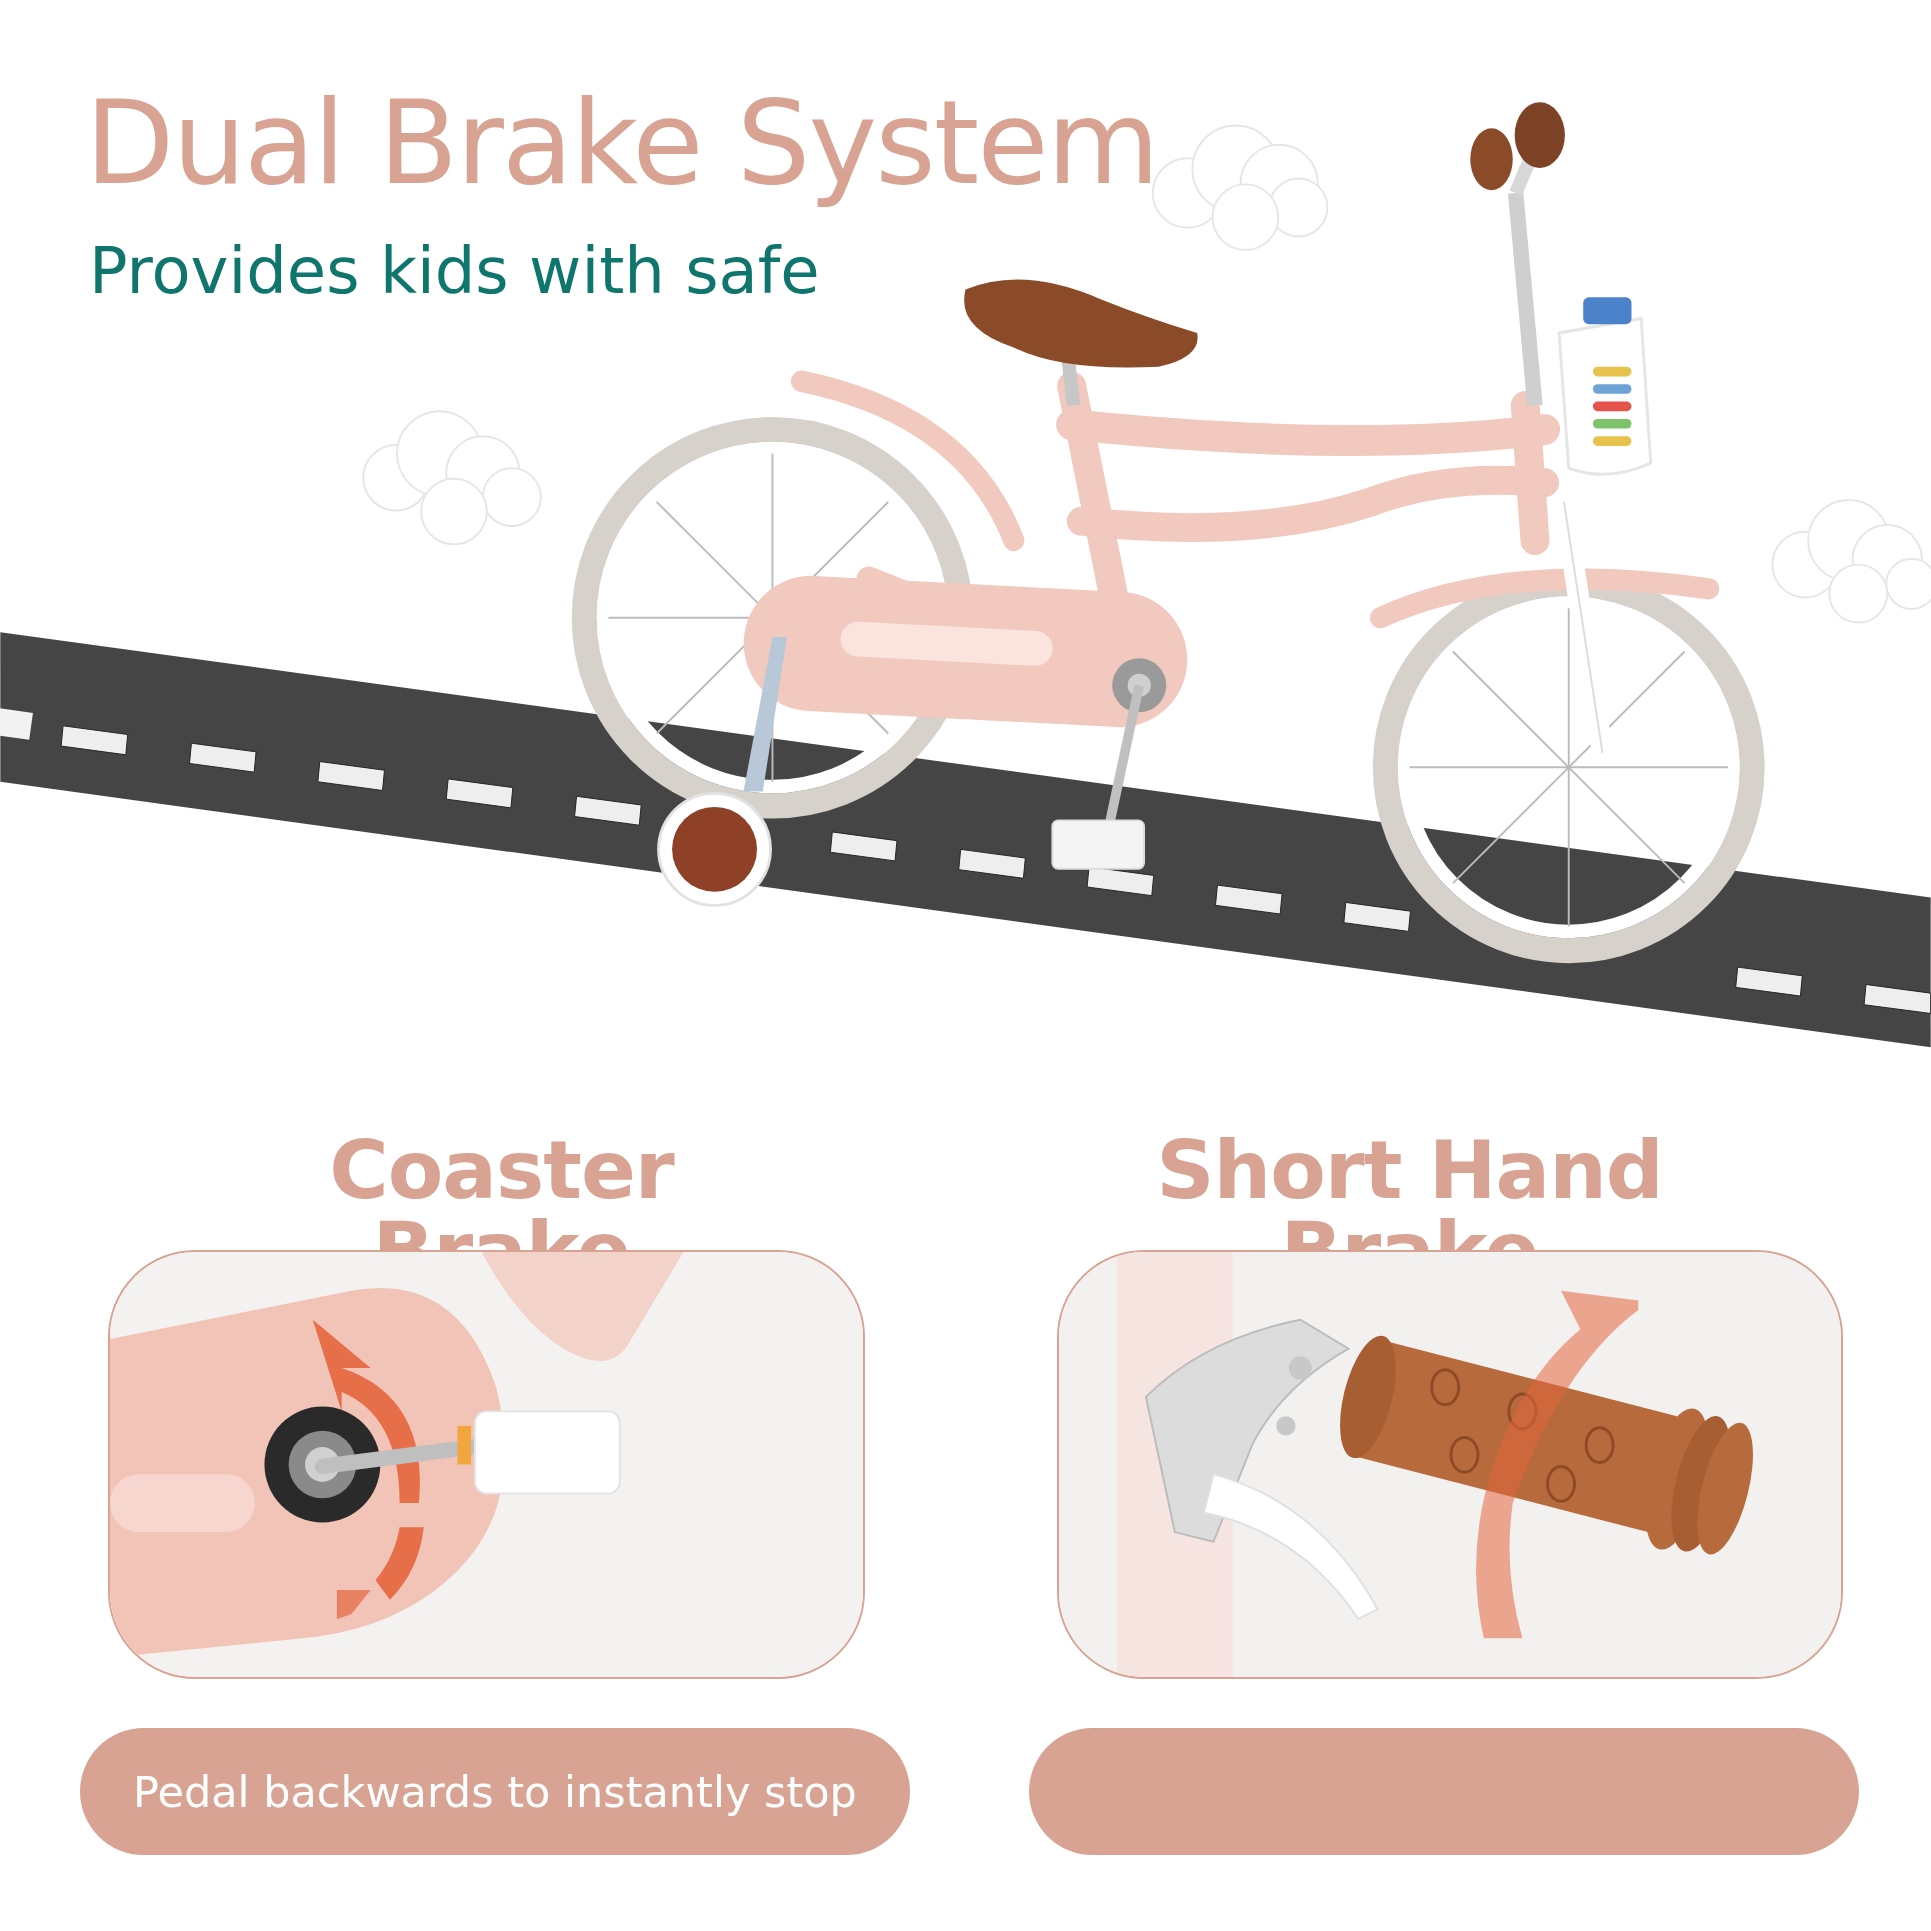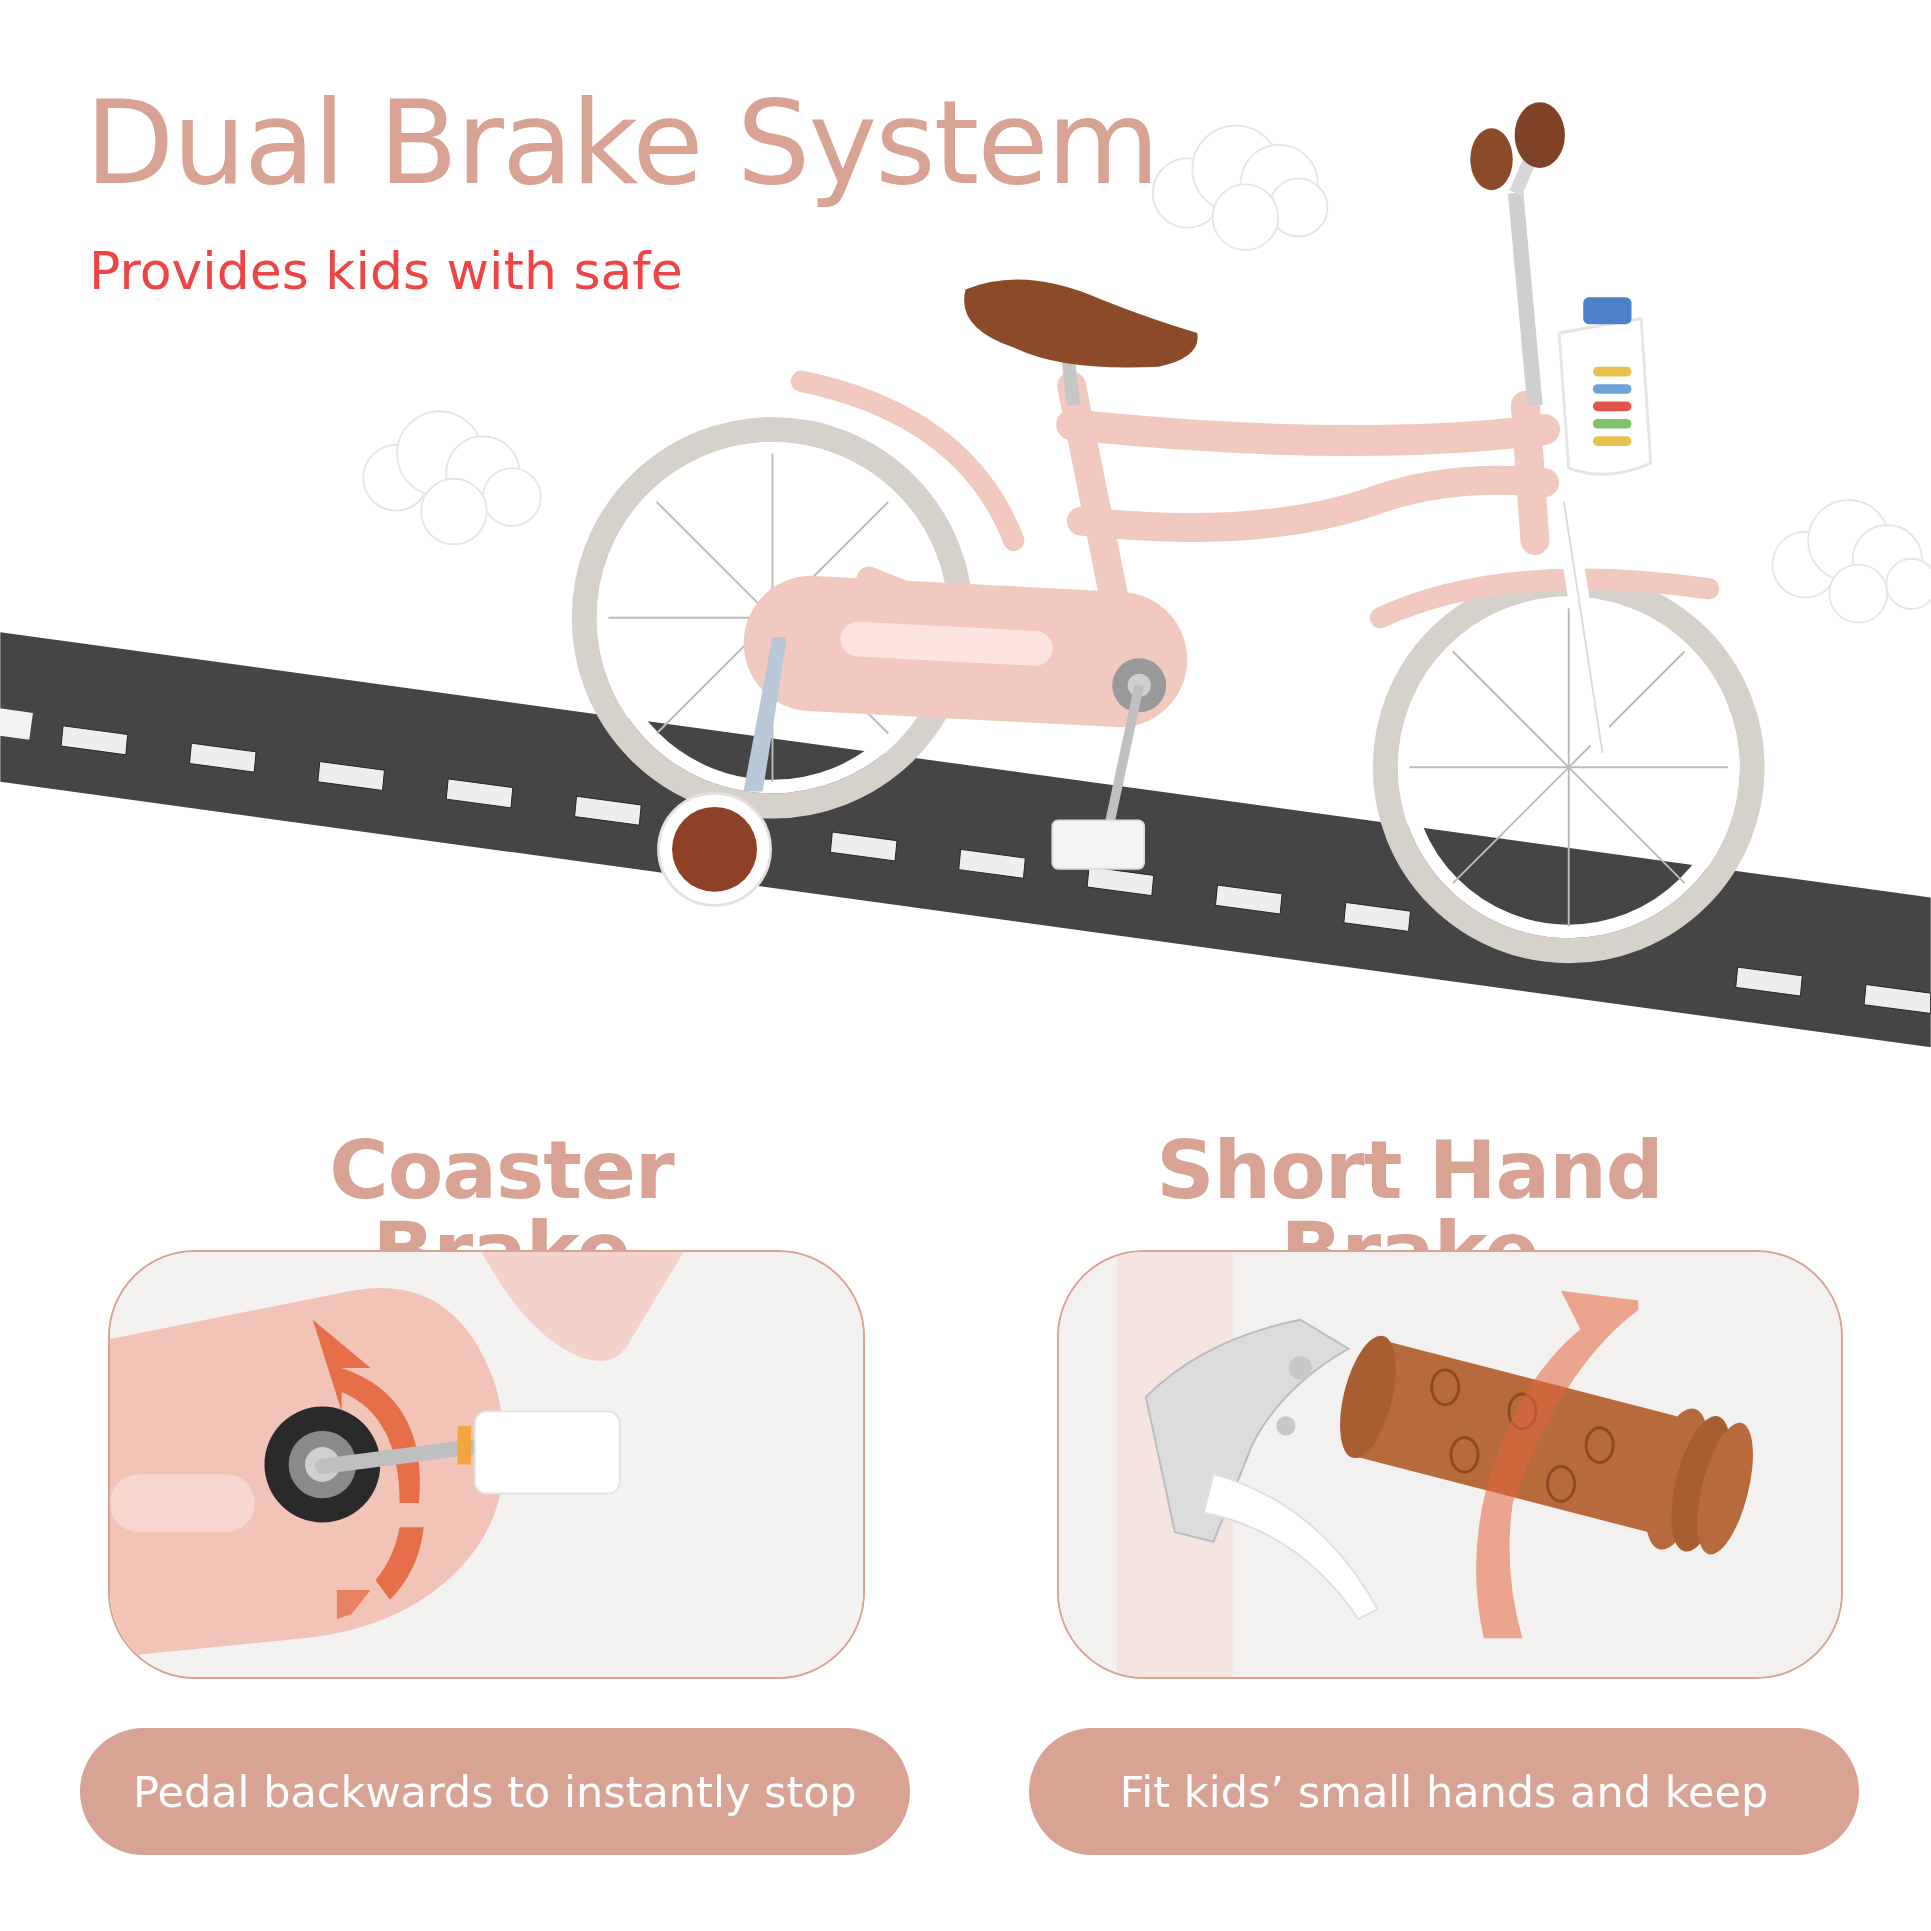--- a/index.html
+++ b/index.html
@@ -1,21 +1,21 @@
 <!DOCTYPE html>
 <html><head>
 <meta charset="utf-8">
 <style>
   html, body { margin:0; padding:0; background:#ffffff; }
   body { width:1931px; height:1931px; position:relative; overflow:hidden;
          font-family:"DejaVu Sans", sans-serif; }
   .abs { position:absolute; }
   .title { left:85px; top:85px; font-size:116px; font-weight:normal; color:#d9a394;
            letter-spacing:-1.9px; line-height:1; font-family:"DejaVu Sans", sans-serif; }
-  .subtitle { left:89px; top:236px; font-size:52px; color:#ef4444; line-height:71px;
+  .subtitle { left:89px; top:236px; font-size:64px; color:#0f766e; line-height:71px;
               font-family:"DejaVu Sans", sans-serif; }
   .feature-title { top:1130px; font-size:81px; font-weight:bold; color:#d9a394; line-height:1;
                    letter-spacing:-1px; text-align:center; }
   .ft-left { left:212px; width:579px; }
   .ft-right { left:1062px; width:695px; }
   .panel { top:1250px; height:425px; border-radius:87px; overflow:hidden;
            border:2.9px solid #d9a394; background:#f3f1ef; }
   .panel-left { left:108px; width:753px; }
   .panel-right { left:1057px; width:782px; }
   .pill { top:1728px; height:127px; border-radius:64px; background:#d9a394; color:#ffffff;
@@ -219,16 +219,15 @@
 
     <path d="M520,40 L600,50 L600,60 Q520,120 470,260 Q460,330 480,400 L440,400 Q420,310 450,220 Q480,130 540,80 Z" fill="#e4653d" opacity="0.55"></path>
   </svg>
 </div>
 
 <div class="abs pill pill-left">
   <span>Pedal backwards to instantly stop</span>
 </div>
 <div class="abs pill pill-right">
   <div>
-    <div>Fit kids’ small hands and keep</div>
   </div>
 </div>
 
 
 </body></html>

